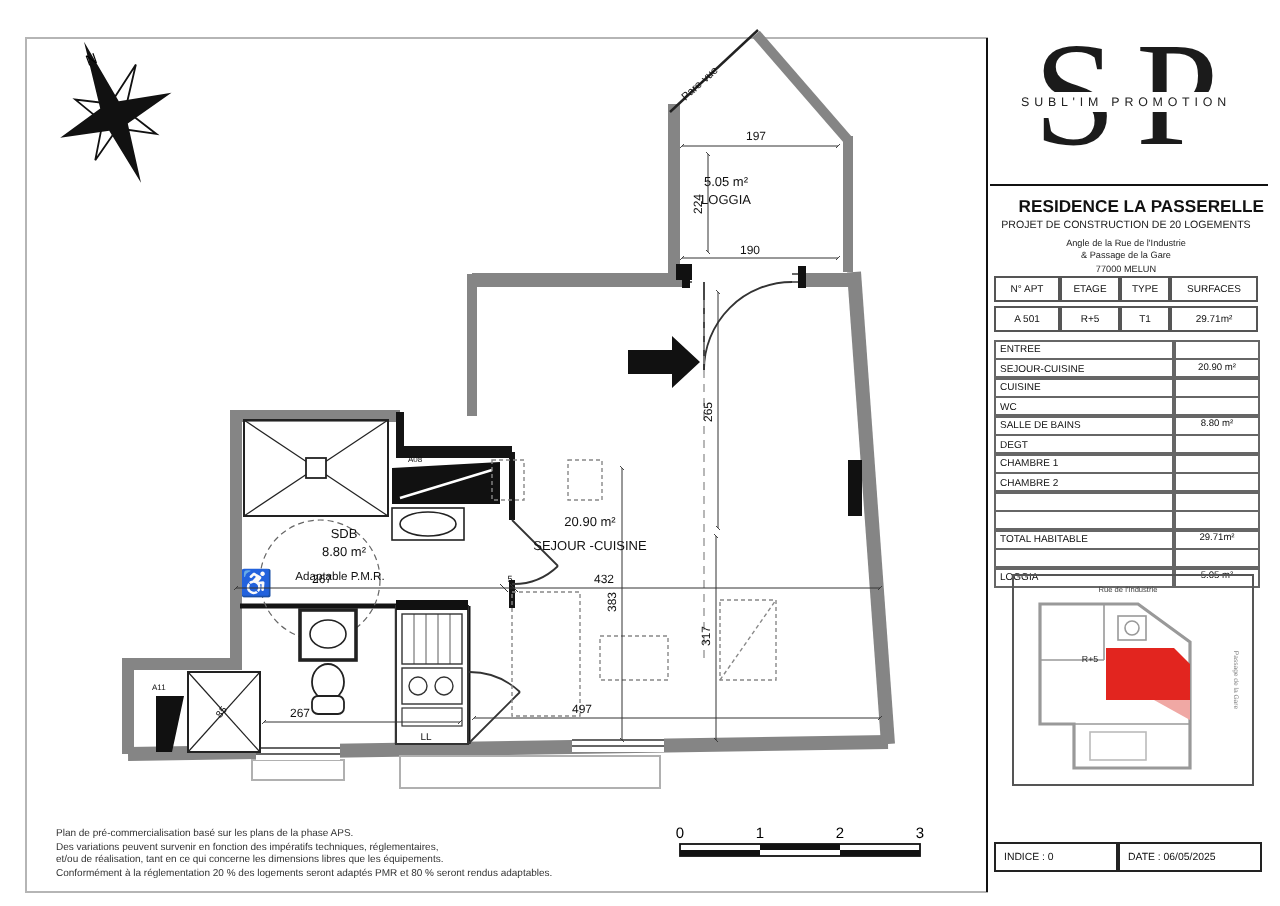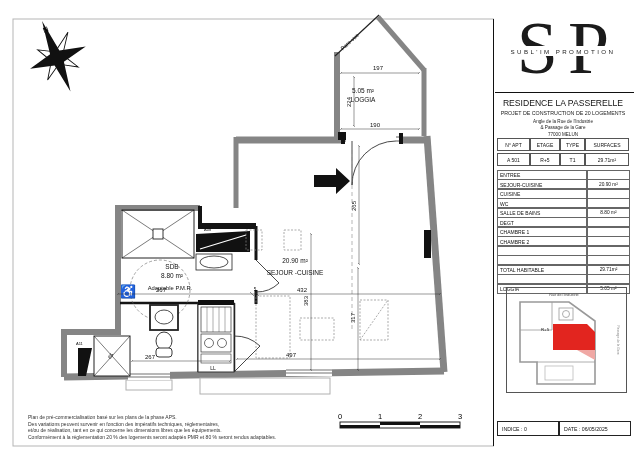--- a/index.html
+++ b/index.html
@@ -8,21 +8,21 @@
   svg{font-family:"Liberation Sans",sans-serif}
   #plan-svg{position:absolute;left:0;top:0}
   .disclaimer{position:absolute;left:28px;top:414px;font-size:5px;line-height:1.3;color:#333}
   .panel{position:absolute;left:494px;top:0;width:146px;height:453px;background:#fff}
   .logo{position:absolute;top:12px;left:2px;right:10px;text-align:center;height:78px}
   .sp{font-family:"Liberation Serif",serif;font-size:74px;line-height:0.98;letter-spacing:10px;
       text-indent:10px;color:#1b1b1b}
   .company{position:absolute;top:34px;left:0;right:0;margin:auto;background:#fff;
            font-size:6.2px;letter-spacing:2.4px;padding:1.5px 0;color:#222;white-space:nowrap}
   .logo-rule{position:absolute;top:92px;left:1px;right:6px;border-bottom:1.3px solid #111}
-  .proj-title{position:absolute;top:98px;left:0;right:8px;text-align:center;font-size:8.6px;font-weight:normal}
+  .proj-title{position:absolute;top:98px;left:0;right:8px;text-align:right;font-size:8.6px;font-weight:bold}
   .proj-sub{position:absolute;top:110px;left:0;right:8px;text-align:center;font-size:5.3px;color:#222}
   .addr{position:absolute;top:119px;left:0;right:8px;text-align:center;font-size:4.6px;line-height:1.4;color:#222}
   .apt-table{position:absolute;top:138px;left:3px;display:grid;
              grid-template-columns:33px 30px 25px 44px;row-gap:1.5px}
   .apt-table .cell{border:0.5px solid #555;font-size:5px;text-align:center;padding:3px 0 2px 0;white-space:nowrap}
   .apt-table .hd{font-weight:normal}
   .rooms{position:absolute;top:170px;left:3px;width:133px}
   .rrow{display:grid;grid-template-columns:90px 43px;margin-top:-0.5px}
   .rrow .lc{border:0.5px solid #666;font-size:5px;padding:1.5px 0 1px 2px;height:5.5px;white-space:nowrap}
   .rrow .vc{border:0.5px solid #666;font-size:4.8px;text-align:center;padding:1.5px 0 1px 0;height:5.5px}

